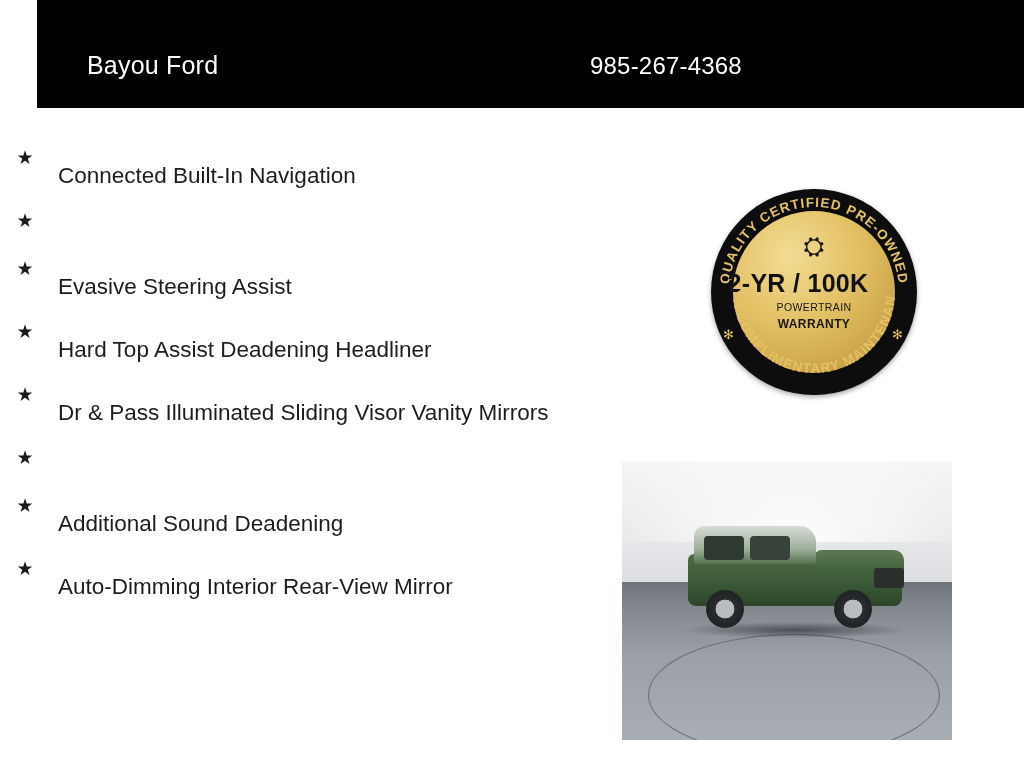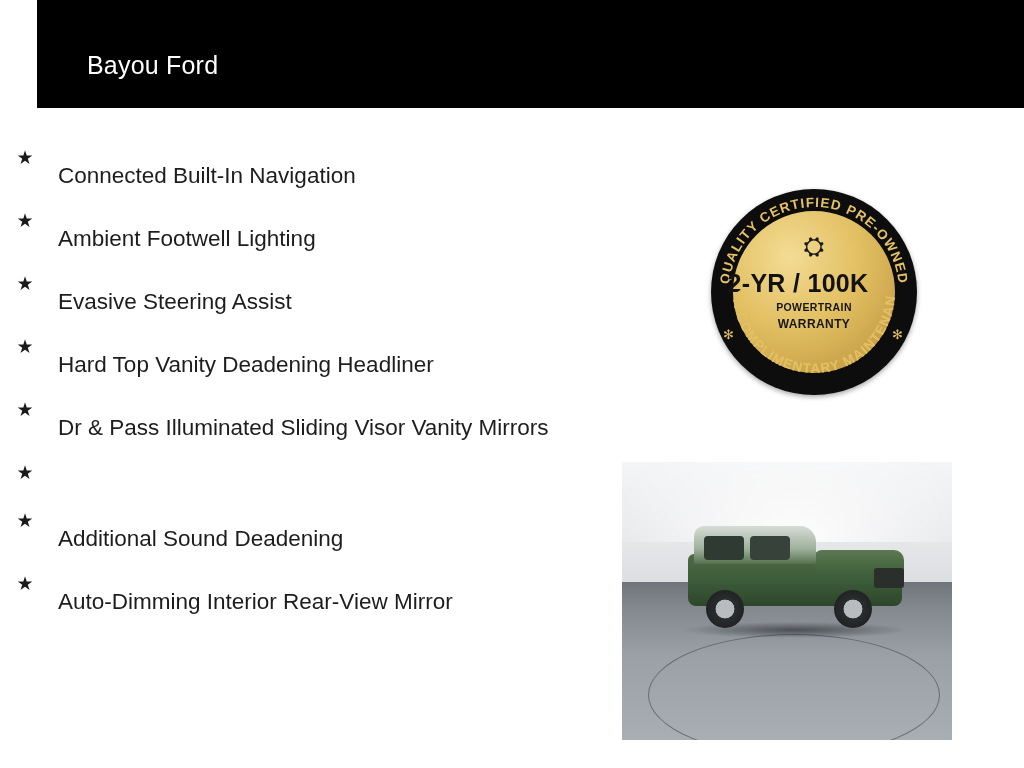--- a/index.html
+++ b/index.html
@@ -145,21 +145,21 @@
     color: #121212;
     letter-spacing: 0.3px;
   }
   .badge-sub1 {
     position: absolute;
     left: 0;
     top: 112px;
     width: 206px;
     text-align: center;
     font-size: 10.5px;
-    font-weight: bold;
+    font-weight: normal;
     color: #161616;
     letter-spacing: 0.4px;
   }
   .badge-sub2 {
     position: absolute;
     left: 0;
     top: 128px;
     width: 206px;
     text-align: center;
     font-size: 12px;
@@ -281,38 +281,38 @@
     background: radial-gradient(ellipse at 50% 50%, rgba(20,24,28,0.55) 0%, rgba(20,24,28,0) 72%);
   }
 </style>
 </head>
 <body>
 
 <div class="page">
 
   <div class="header">
     <div class="dealer-name">Bayou Ford</div>
+    <div class="dealer-phone">985-267-4368</div>
   </div>
 
   <ul class="features">
     <li class="feature-item">
       <span class="feature-bullet">★</span>
       <span class="feature-label">Connected Built-In Navigation</span>
     </li>
     <li class="feature-item">
       <span class="feature-bullet">★</span>
-      <span class="feature-label">Ambient Footwell Lighting</span>
     </li>
     <li class="feature-item">
       <span class="feature-bullet">★</span>
       <span class="feature-label">Evasive Steering Assist</span>
     </li>
     <li class="feature-item">
       <span class="feature-bullet">★</span>
-      <span class="feature-label">Hard Top Vanity Deadening Headliner</span>
+      <span class="feature-label">Hard Top Assist Deadening Headliner</span>
     </li>
     <li class="feature-item">
       <span class="feature-bullet">★</span>
       <span class="feature-label">Dr &amp; Pass Illuminated Sliding Visor Vanity Mirrors</span>
     </li>
     <li class="feature-item">
       <span class="feature-bullet">★</span>
     </li>
     <li class="feature-item">
       <span class="feature-bullet">★</span>

